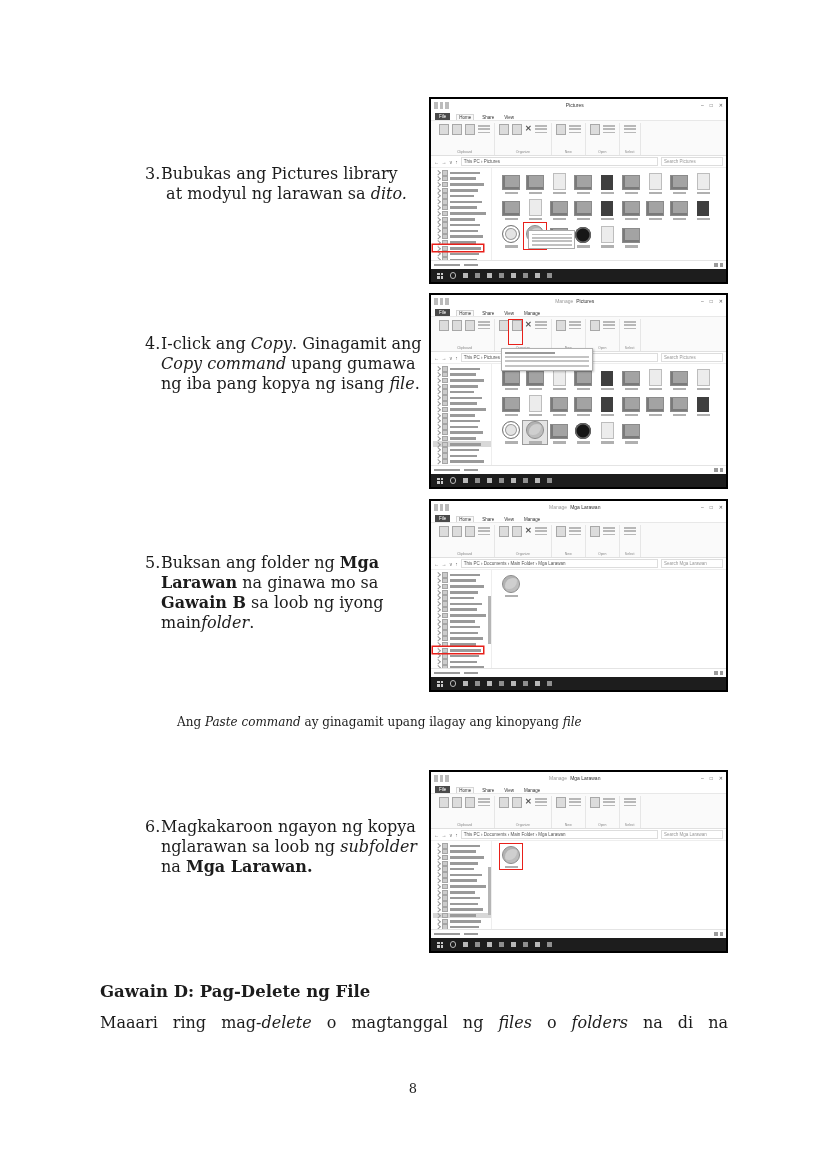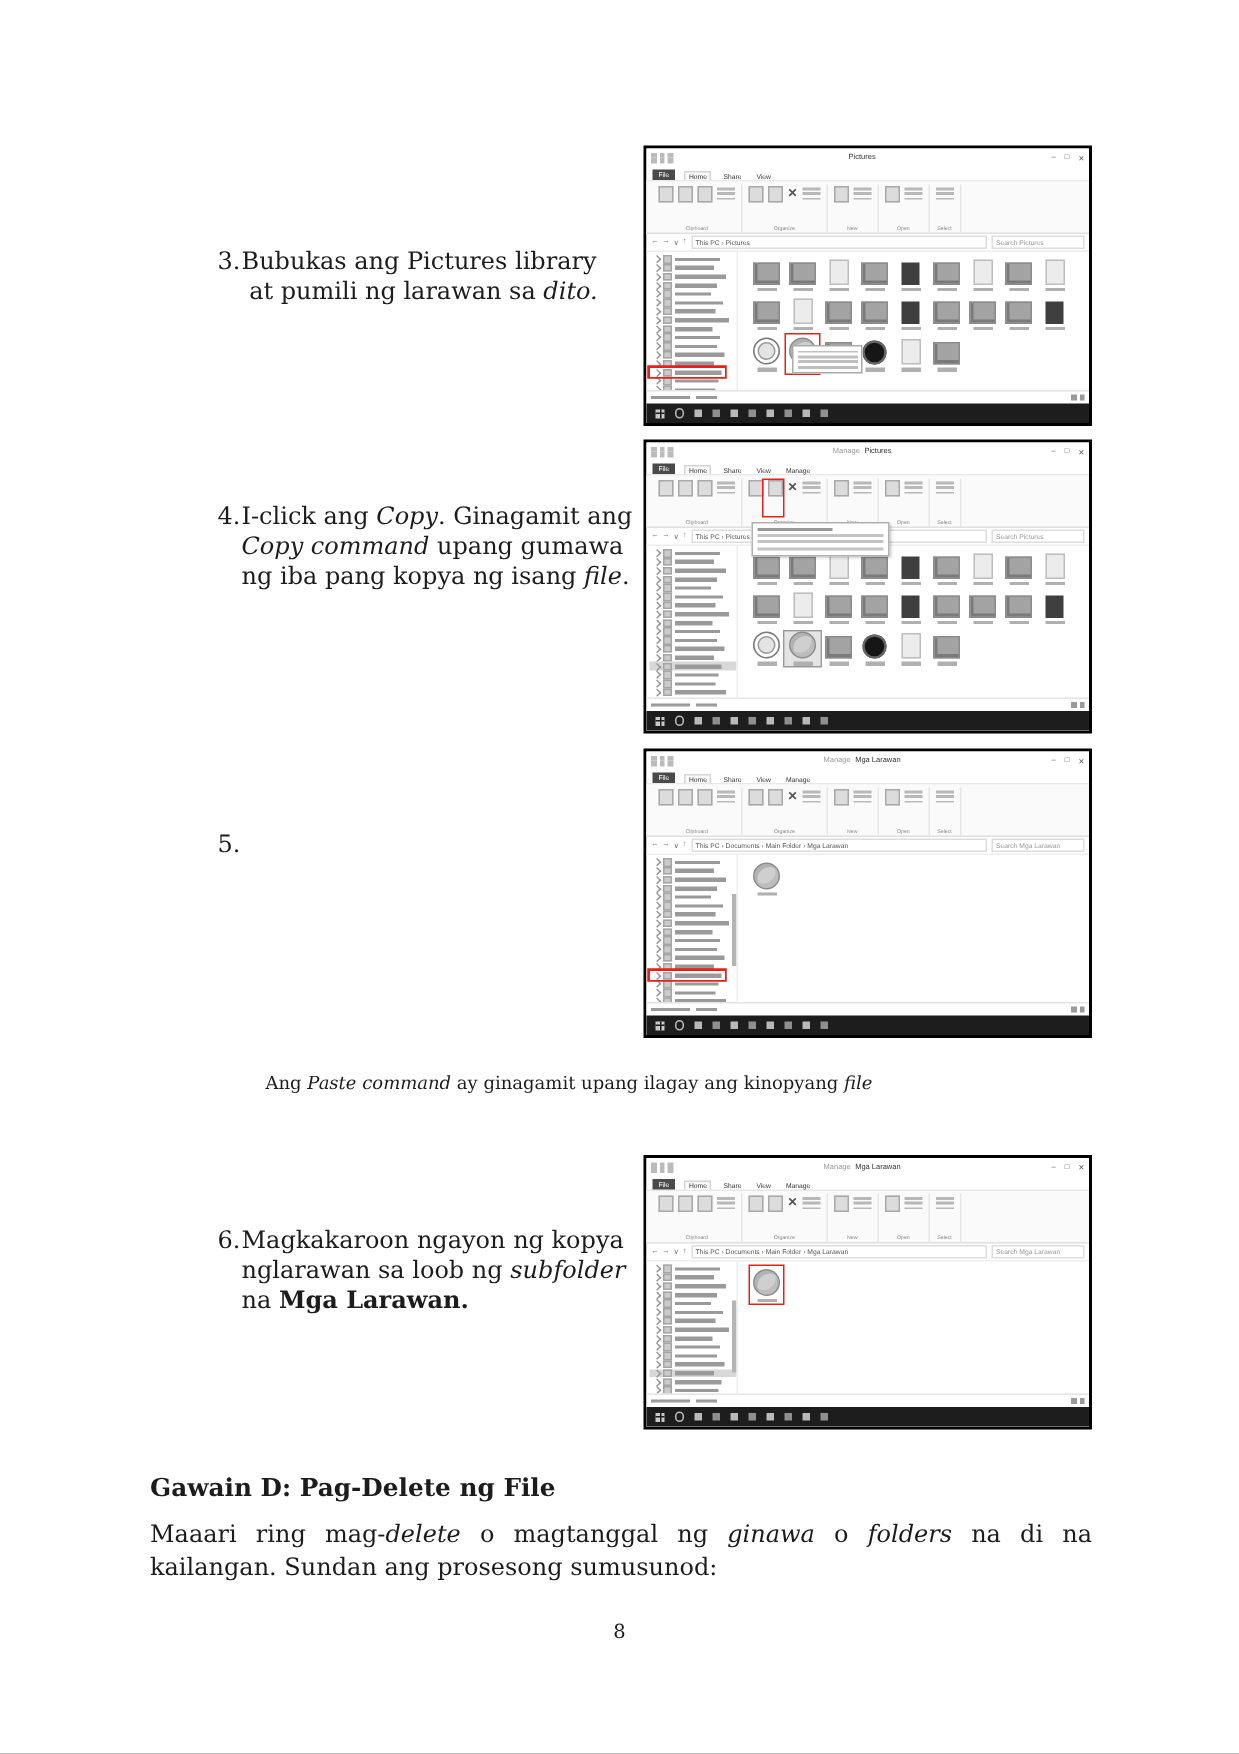--- a/index.html
+++ b/index.html
@@ -106,50 +106,55 @@
 </style>
 </head>
 <body>
 
 <div class="page">
 
   <div class="step" style="left:145px;top:164px;">
     <span class="step-num">3.</span>
     <div class="step-lines">
         <div class="line"><span>Bubukas ang Pictures library</span></div>
-        <div class="line"><span> at pumili ng larawan sa </span><i class="seg">dito.</i></div>
+        <div class="line"><span> at modyul ng larawan sa </span><i class="seg">dito.</i></div>
       </div>
   </div>
   <div class="step" style="left:145px;top:334px;">
     <span class="step-num">4.</span>
     <div class="step-lines">
         <div class="line"><span>I-click ang </span><i class="seg">Copy</i><span>. Ginagamit ang</span></div>
         <div class="line"><i class="seg">Copy command</i><span> upang gumawa</span></div>
         <div class="line"><span>ng iba pang kopya ng isang </span><i class="seg">file</i><span>.</span></div>
       </div>
   </div>
   <div class="step" style="left:145px;top:553px;">
     <span class="step-num">5.</span>
+    <div class="step-lines">
+        <div class="line"><span>Buksan ang folder ng </span><b>Mga</b></div>
+        <div class="line"><b>Larawan</b><span> na ginawa mo sa</span></div>
+        <div class="line"><b>Gawain B</b><span> sa loob ng iyong</span></div>
+        <div class="line"><span>main</span><i class="seg">folder</i><span>.</span></div>
+      </div>
   </div>
   <div class="step" style="left:145px;top:817px;">
     <span class="step-num">6.</span>
     <div class="step-lines">
         <div class="line"><span>Magkakaroon ngayon ng kopya</span></div>
         <div class="line"><span>nglarawan sa loob ng </span><i class="seg">subfolder</i></div>
         <div class="line"><span>na </span><b>Mga Larawan.</b></div>
       </div>
   </div>
 
   <div class="p-paste">
       <div class="line"><span>Ang </span><i class="seg">Paste command</i><span> ay ginagamit upang ilagay ang kinopyang </span><i class="seg">file</i></div>
     </div>
   <div class="heading">Gawain D: Pag-Delete ng File</div>
   <div class="p-delete">
-      <div class="line"><span>Maaari ring mag-</span><i class="seg">delete</i><span> o magtanggal ng </span><i class="seg">ginawa</i><span> o </span><i class="seg">folders</i><span> na di na</span></div>
-      <div class="line"><span>kailangan. Sundan ang prosesong sumusunod:</span></div>
+      <div class="line"><span>Maaari ring mag-</span><i class="seg">delete</i><span> o magtanggal ng </span><i class="seg">files</i><span> o </span><i class="seg">folders</i><span> na di na</span></div>
     </div>
 
   <div class="shot" id="shot0">
       <div class="xwin">
         <div class="titlebar">
           <div class="qa">
             <div>
               <i></i>
               <i></i>
             </div>

